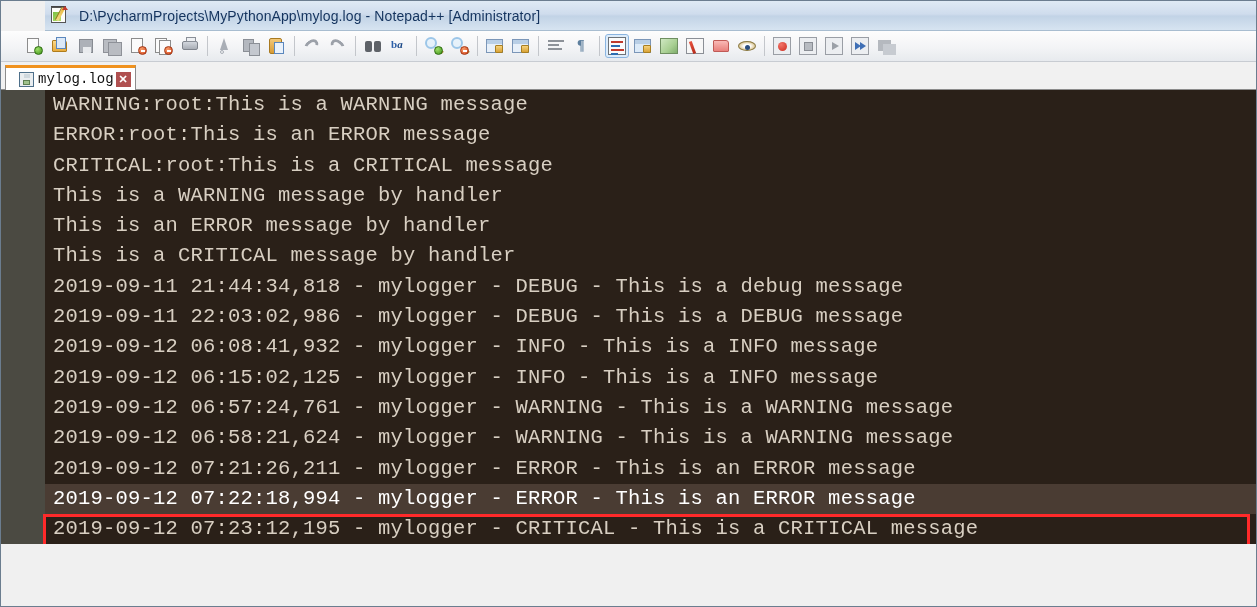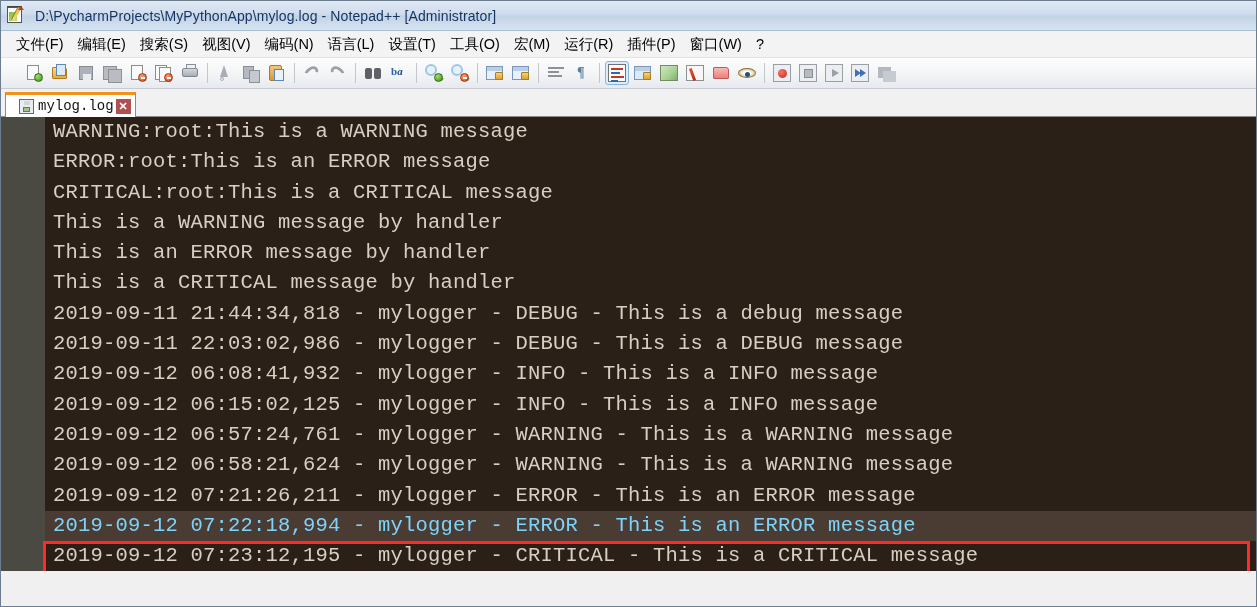--- a/index.html
+++ b/index.html
@@ -25,20 +25,21 @@
 
   
   .titlebar {
     height: 29px;
     display: flex;
     align-items: center;
     background: linear-gradient(to bottom, #dfeaf4 0%, #cfdced 45%, #c2d3e6 52%, #d7e4f1 100%);
     border-bottom: 1px solid #a8bdd0;
     padding-left: 6px;
     position: relative;
+    margin-left: 44px;
   }
   .titlebar-icon {
     width: 20px; height: 20px;
     margin-right: 8px;
     position: relative;
     flex: 0 0 auto;
   }
   .npp-ico {
     width: 18px; height: 18px;
     position: relative;
@@ -472,21 +473,21 @@
     font-size: 20.5px;
     letter-spacing: 0.2px;
     color: #d8cfc2;
     white-space: pre;
     height: 100%;
     line-height: 30.3px;
     padding-left: 8px;
     box-sizing: border-box;
     overflow: hidden;
   }
-  .line.hl .code { color: #7dd3fc; }
+  .line.hl .code { color: #ffffff; }
 
   
   .redbox {
     position: absolute;
     border: 3px solid #ff2a2a;
     z-index: 9;
     pointer-events: none;
     box-sizing: border-box;
   }
 
@@ -513,35 +514,20 @@
         <div class="padtop"></div>
         <div class="pad"></div>
         <div class="green"></div>
         <div class="pencil"></div>
         <div class="tip"></div>
       </div>
     </div>
     <div class="titlebar-text">D:\PycharmProjects\MyPythonApp\mylog.log - Notepad++ [Administrator]</div>
   </div>
 
-  <div class="menubar">
-    <div class="menu-item">文件(F)</div>
-    <div class="menu-item">编辑(E)</div>
-    <div class="menu-item">搜索(S)</div>
-    <div class="menu-item">视图(V)</div>
-    <div class="menu-item">编码(N)</div>
-    <div class="menu-item">语言(L)</div>
-    <div class="menu-item">设置(T)</div>
-    <div class="menu-item">工具(O)</div>
-    <div class="menu-item">宏(M)</div>
-    <div class="menu-item">运行(R)</div>
-    <div class="menu-item">插件(P)</div>
-    <div class="menu-item">窗口(W)</div>
-    <div class="menu-item">?</div>
-  </div>
 
   <div class="toolbar">
     <div class="tb">
         <span class="sh-doc"></span>
         <span class="sh-dot-green"></span>
       </div>
     <div class="tb">
         <span class="sh-fold"></span>
         <span class="sh-doc blue" style="left:7px;top:2px;width:10px;height:12px;"></span>
       </div>

